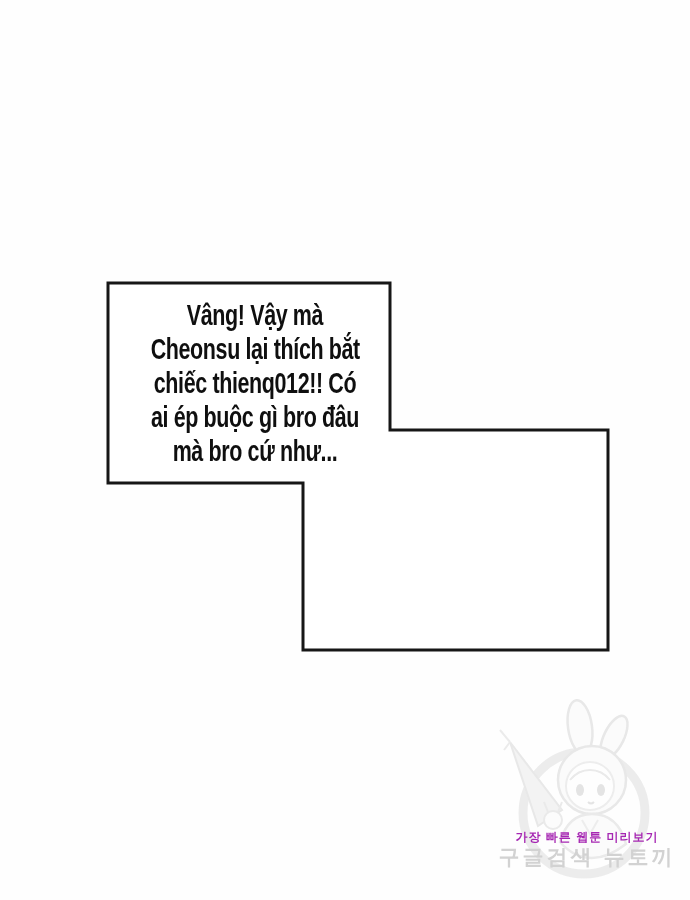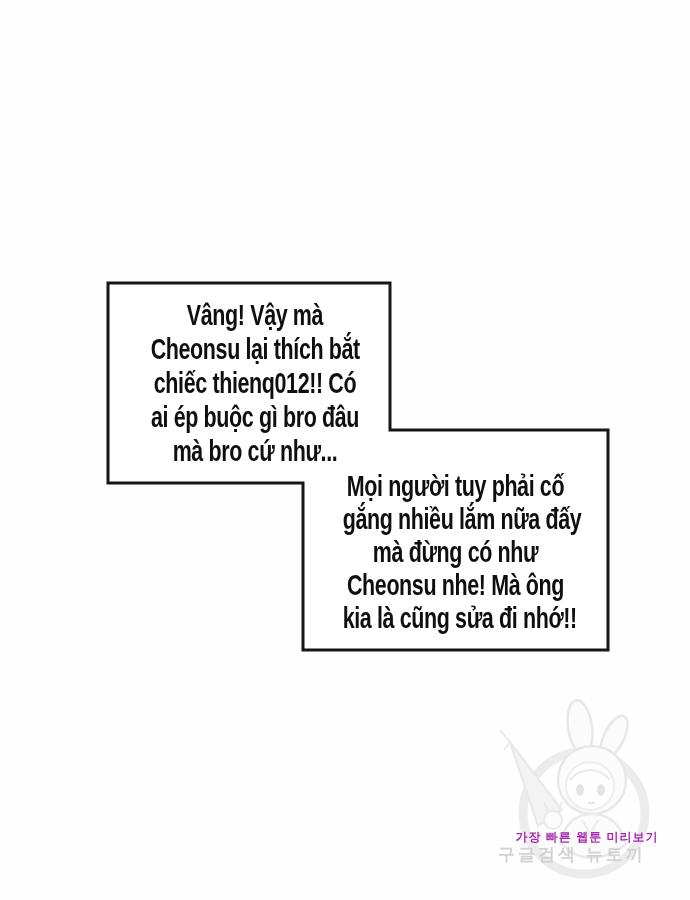--- a/index.html
+++ b/index.html
@@ -76,21 +76,22 @@
     font-weight: 700;
     color: #a21caf;
     letter-spacing: 1px;
     white-space: nowrap;
   }
 
   .wm-brand {
     position: absolute;
     left: 0; top: 151px;
     width: 100%;
-    font-size: 17px;
+    text-align: center;
+    font-size: 21px;
     font-weight: 700;
     color: #d0d0d0;
     letter-spacing: 3px;
     white-space: nowrap;
   }
 </style>
 </head>
 <body>
 
 <div class="page">
@@ -102,29 +103,20 @@
   <div class="bubble bubble-1">
     <div class="lines">
       <div>Vâng! Vậy mà</div>
       <div>Cheonsu lại thích bắt</div>
       <div>chiếc thienq012!! Có</div>
       <div>ai ép buộc gì bro đâu</div>
       <div>mà bro cứ như...</div>
     </div>
   </div>
 
-  <div class="bubble bubble-2">
-    <div class="lines">
-      <div>Mọi người tuy phải cố</div>
-      <div>gắng nhiều lắm nữa đấy</div>
-      <div>mà đừng có như</div>
-      <div>Cheonsu nhe! Mà ông</div>
-      <div>kia là cũng sửa đi nhớ!!</div>
-    </div>
-  </div>
 
   <div class="watermark">
     <svg class="mascot-svg" viewBox="0 0 178 195" xmlns="http://www.w3.org/2000/svg">
 
       <circle cx="86" cy="121" r="61" fill="none" stroke="#ececec" stroke-width="9"></circle>
 
       <polygon points="12,50 64,118 40,134" fill="#f3f3f3" stroke="#e7e7e7" stroke-width="2"></polygon>
       <path d="M12,50 L2,38 M12,50 L6,58" stroke="#eaeaea" stroke-width="2" fill="none"></path>
 
       <ellipse cx="82" cy="35" rx="12" ry="27" transform="rotate(-8 82 35)" fill="#fbfbfb" stroke="#e7e7e7" stroke-width="2.5"></ellipse>

